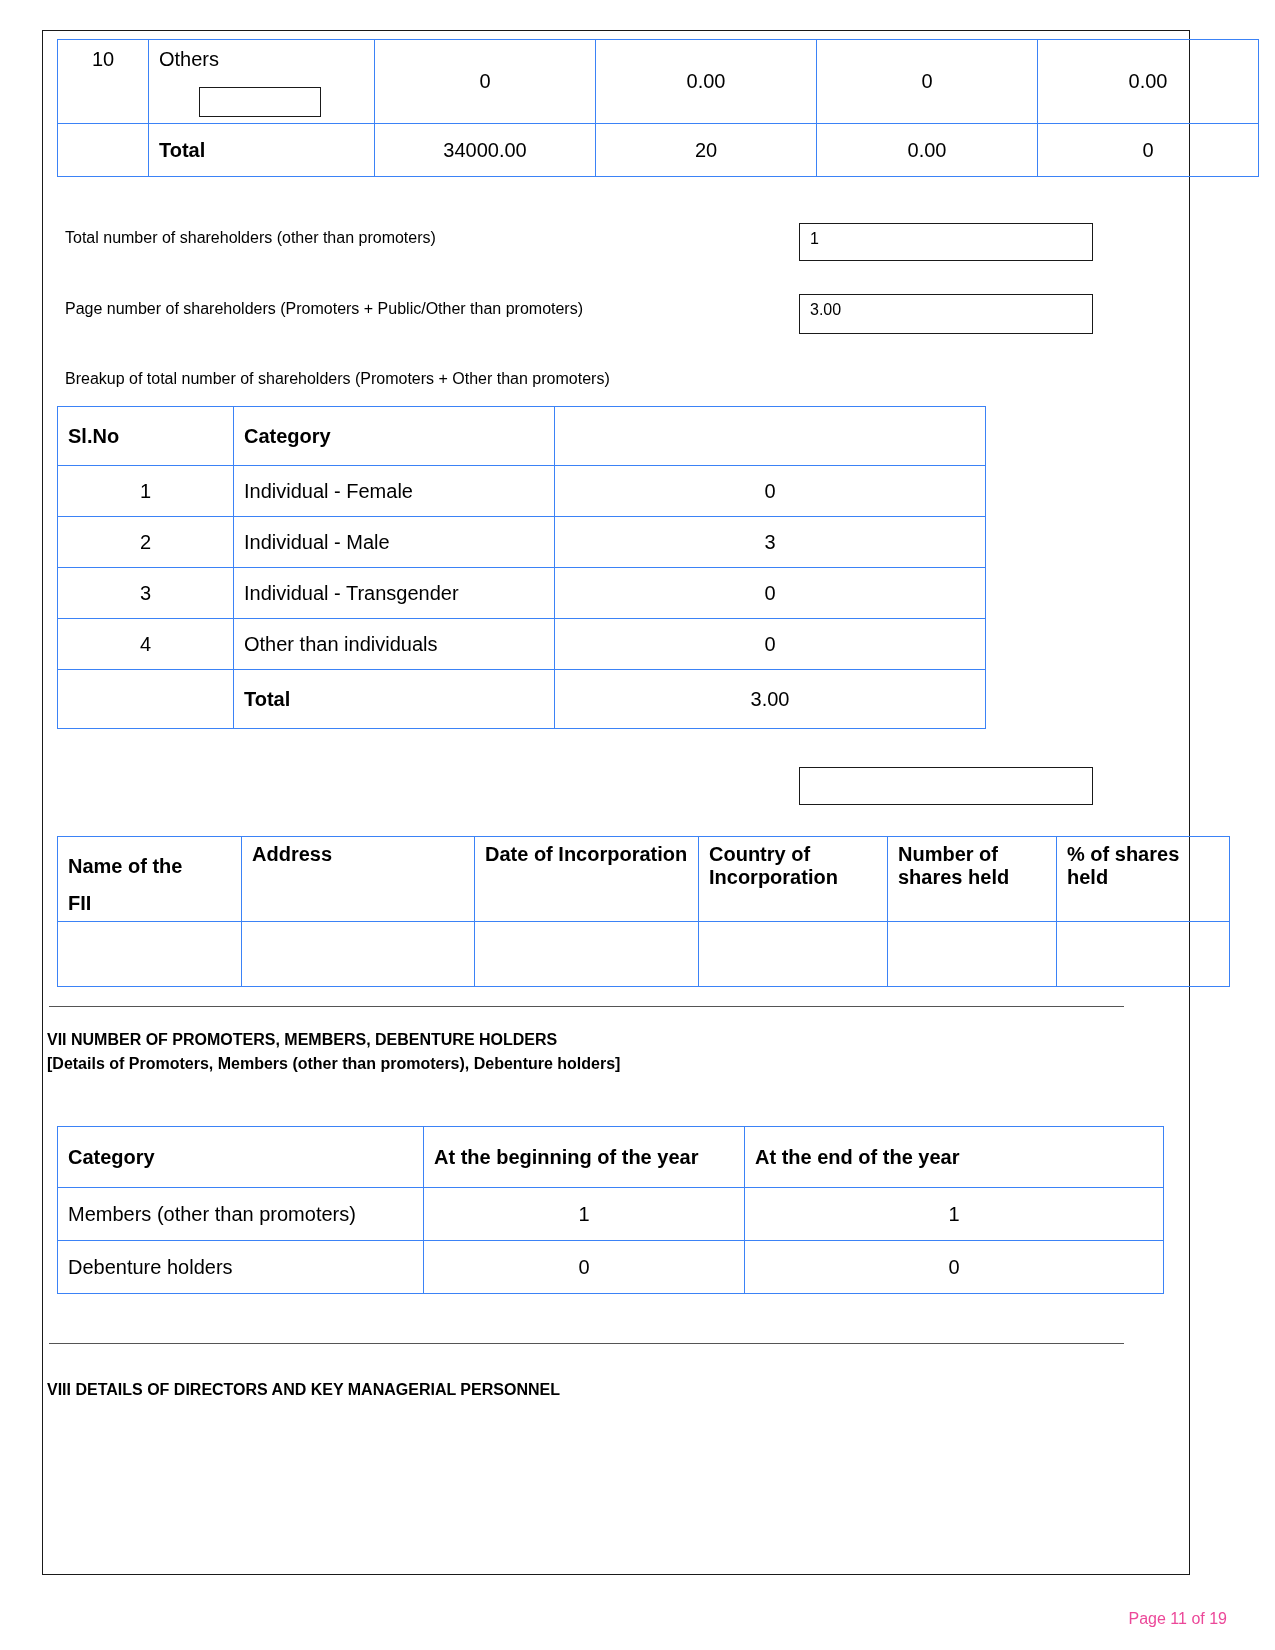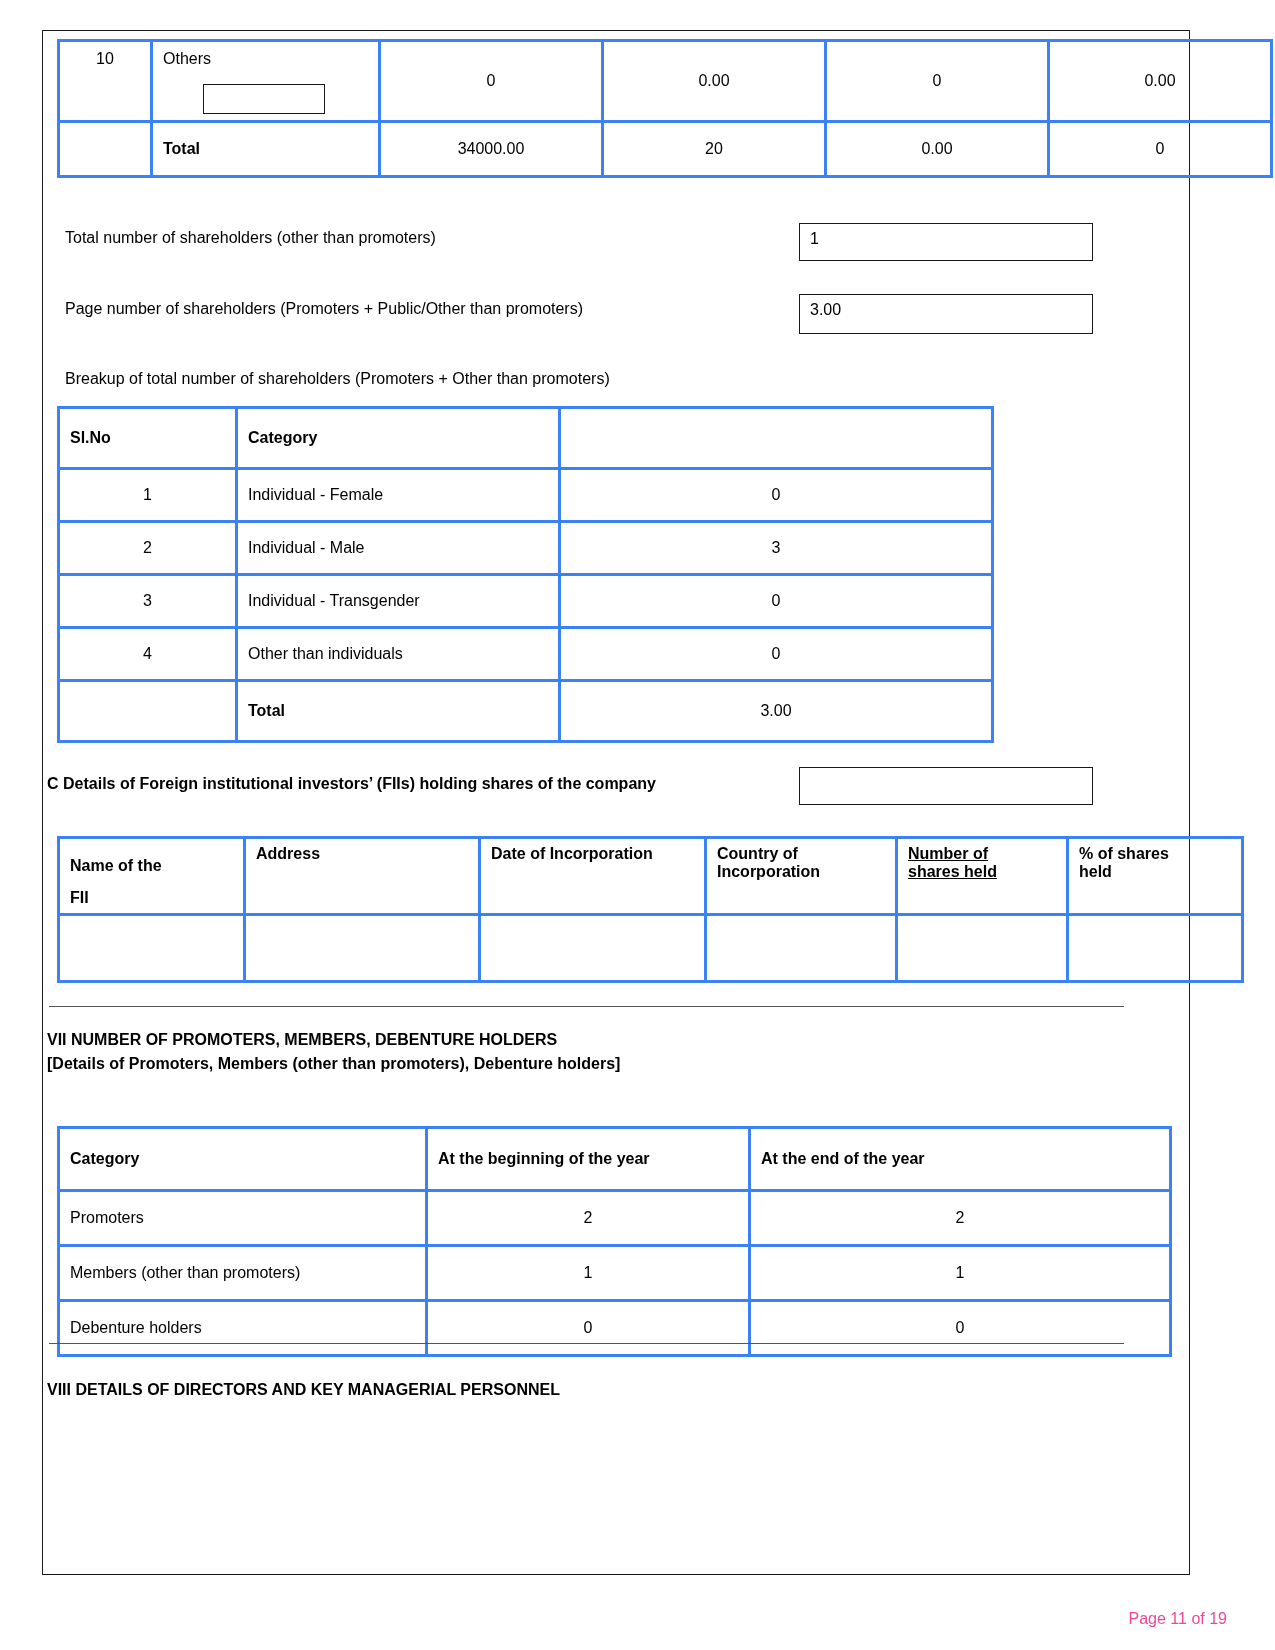--- a/index.html
+++ b/index.html
@@ -31,22 +31,22 @@
     font-size: 16px;
     color: #ec4899;
   }
 
   
   table {
     border-collapse: collapse;
     table-layout: fixed;
   }
   table td, table th {
-    border: 3px solid #3b82f6;
-    font-size: 16px;
+    border: 1px solid #3b82f6;
+    font-size: 20px;
     font-weight: normal;
     padding: 6px 10px;
     vertical-align: middle;
     text-align: left;
   }
   .b { font-weight: bold; }
   .c { text-align: center; }
 
   
   .tbl-top {
@@ -108,21 +108,21 @@
   .tbl-fii td {
     vertical-align: top;
     font-weight: bold;
     height: 28px;
   }
   .tbl-fii tr.empty td { height: 52px; font-weight: normal; }
   .tbl-fii .c1 { width: 163px; }
   .tbl-fii .c2 { width: 212px; }
   .tbl-fii .c3 { width: 203px; }
   .tbl-fii .c4 { width: 168px; }
-  .tbl-fii .c5 { width: 148px; text-decoration: underline; }
+  .tbl-fii .c5 { width: 148px; }
   .tbl-fii .c6 { width: 152px; }
   .fii-name-cell { padding-top: 18px !important; }
 
   .hr {
     position: absolute;
     left: 6px;
     width: 1075px;
     border-top: 1px solid #555;
   }
 
@@ -209,21 +209,20 @@
       <td class="col-val c">0</td>
     </tr>
     <tr>
       <td class="col-sl c" style="height:46px;"></td>
       <td class="col-cat b">Total</td>
       <td class="col-val c">3.00</td>
     </tr>
   </tbody>
     </table>
 
-  <div class="heading" style="left:4px; top:744px;">C Details of Foreign institutional investors’ (FIIs) holding shares of the company</div>
   <div class="field-box" style="left:756px; top:736px; width:294px; height:38px;"></div>
 
   <table class="tbl-fii">
     <tbody>
         <tr>
       <td class="c1 fii-name-cell">
         <div>Name of the</div>
         <div style="margin-top:14px;">FII</div>
       </td>
       <td class="c2">Address</td>
@@ -258,25 +257,20 @@
   <div class="heading" style="left:4px; top:1024px;">[Details of Promoters, Members (other than promoters), Debenture holders]</div>
 
   <table class="tbl-vii">
     <tbody>
         <tr>
       <td class="v1 b" style="height:48px;">Category</td>
       <td class="v2 b">At the beginning of the year</td>
       <td class="v3 b">At the end of the year</td>
     </tr>
     <tr>
-      <td class="v1">Promoters</td>
-      <td class="v2 c">2</td>
-      <td class="v3 c">2</td>
-    </tr>
-    <tr>
       <td class="v1">Members (other than promoters)</td>
       <td class="v2 c">1</td>
       <td class="v3 c">1</td>
     </tr>
     <tr>
       <td class="v1">Debenture holders</td>
       <td class="v2 c">0</td>
       <td class="v3 c">0</td>
     </tr>
   </tbody>

